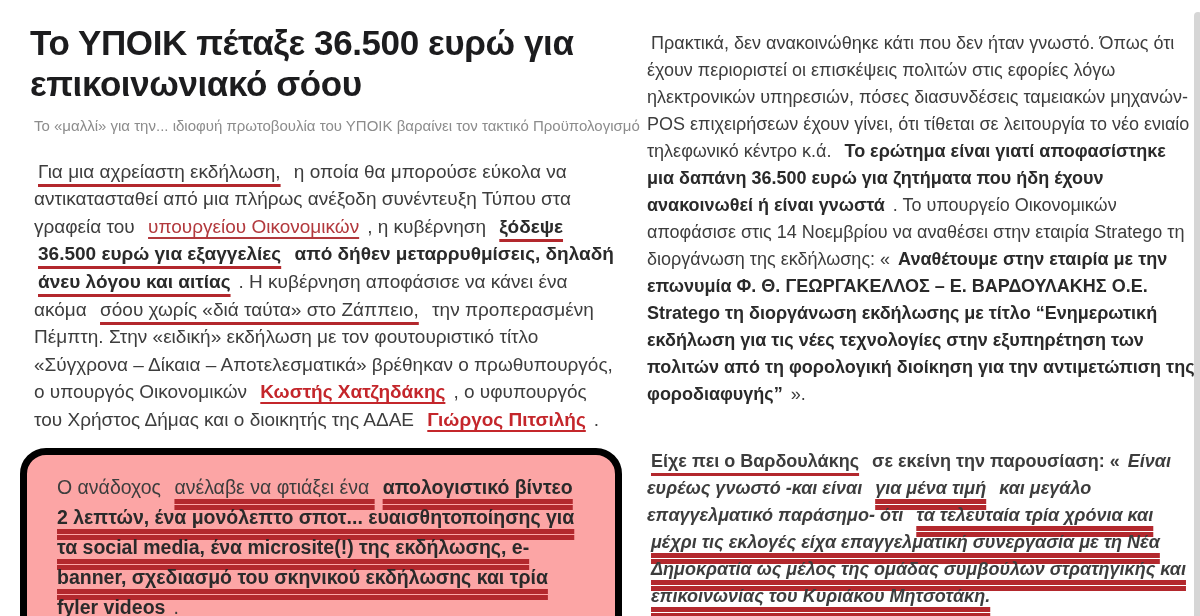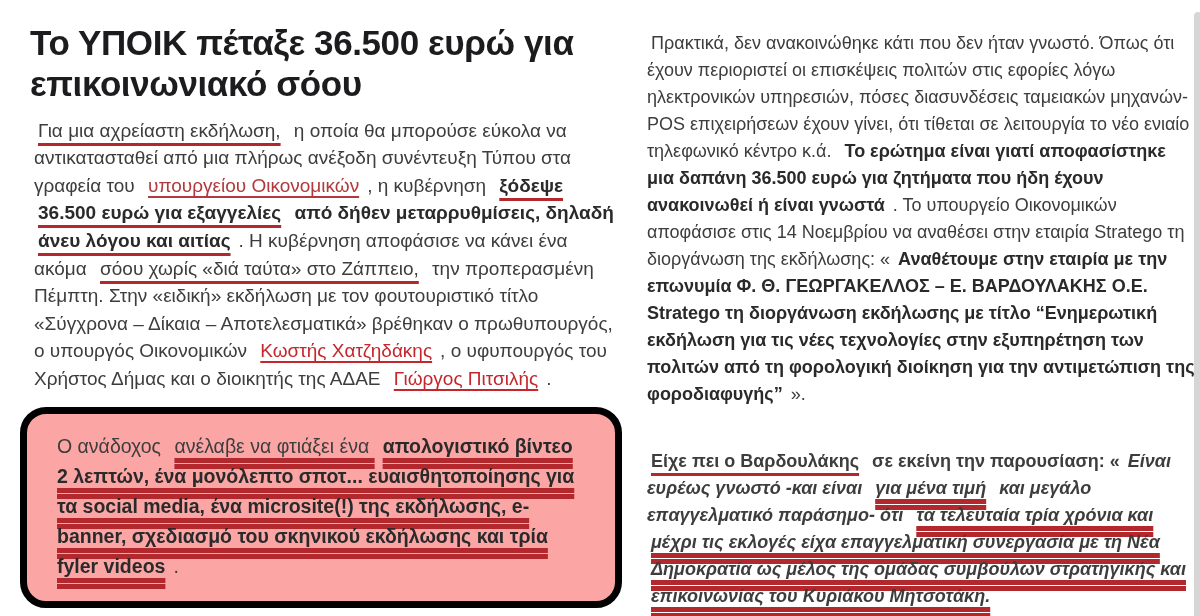--- a/index.html
+++ b/index.html
@@ -59,38 +59,39 @@
     -webkit-box-decoration-break:clone;box-decoration-break:clone;
   }
   .link{
     color:var(--link-red);cursor:pointer;
     text-decoration-line:underline;
     text-decoration-color:currentColor;
     text-decoration-thickness:2px;
     text-underline-offset:4px;
   }
   .rb{
-    color:var(--name-red);font-weight:400;cursor:pointer;
+    color:var(--name-red);font-weight:700;cursor:pointer;
     text-decoration-line:underline;
     text-decoration-color:currentColor;
     text-decoration-thickness:2px;
     text-underline-offset:4px;
     text-align:center;
   }
 
   .scrollbar-track{
     position:absolute;right:2px;top:0;width:8px;height:616px;
     background:#d6d6d6;border-radius:4px;
   }
 </style>
 </head>
 <body>
 
 <div class="col-left">
   <h1 class="title">Το ΥΠΟΙΚ πέταξε 36.500 ευρώ για επικοινωνιακό σόου</h1>
+  <div class="subtitle">Το «μαλλί» για την... ιδιοφυή πρωτοβουλία του ΥΠΟΙΚ βαραίνει τον τακτικό Προϋπολογισμό</div>
   <p class="para-left"><span class="u">Για μια αχρείαστη εκδήλωση,</span><span> η οποία θα μπορούσε εύκολα να αντικατασταθεί από μια πλήρως ανέξοδη συνέντευξη Τύπου στα γραφεία του </span><span class="link">υπουργείου Οικονομικών</span><span>, η κυβέρνηση </span><span class="b u">ξόδεψε 36.500 ευρώ για εξαγγελίες</span><span class="b"> από δήθεν μεταρρυθμίσεις, δηλαδή </span><span class="b u">άνευ λόγου και αιτίας</span><span>. Η κυβέρνηση αποφάσισε να κάνει ένα ακόμα </span><span class="u">σόου χωρίς «διά ταύτα» στο Ζάππειο,</span><span> την προπερασμένη Πέμπτη. Στην «ειδική» εκδήλωση με τον φουτουριστικό τίτλο «Σύγχρονα – Δίκαια – Αποτελεσματικά» βρέθηκαν ο πρωθυπουργός, ο υπουργός Οικονομικών </span><span class="rb">Κωστής Χατζηδάκης</span><span>, ο υφυπουργός του Χρήστος Δήμας και ο διοικητής της ΑΔΑΕ </span><span class="rb">Γιώργος Πιτσιλής</span><span>.</span></p>
   <div class="highlight-box">
     <p><span>Ο ανάδοχος </span><span class="u2">ανέλαβε να φτιάξει ένα </span><span class="b u2">απολογιστικό βίντεο 2 λεπτών, ένα μονόλεπτο σποτ... ευαισθητοποίησης για τα social media, ένα microsite(!) της εκδήλωσης, e-banner, σχεδιασμό του σκηνικού εκδήλωσης και τρία fyler videos</span><span>.</span></p>
   </div>
 </div>
 
 <div class="col-right">
   <p class="para-right"><span>Πρακτικά, δεν ανακοινώθηκε κάτι που δεν ήταν γνωστό. Όπως ότι έχουν περιοριστεί οι επισκέψεις πολιτών στις εφορίες λόγω ηλεκτρονικών υπηρεσιών, πόσες διασυνδέσεις ταμειακών μηχανών-POS επιχειρήσεων έχουν γίνει, ότι τίθεται σε λειτουργία το νέο ενιαίο τηλεφωνικό κέντρο κ.ά. </span><span class="b">Το ερώτημα είναι γιατί αποφασίστηκε μια δαπάνη 36.500 ευρώ για ζητήματα που ήδη έχουν ανακοινωθεί ή είναι γνωστά</span><span>. Το υπουργείο Οικονομικών αποφάσισε στις 14 Νοεμβρίου να αναθέσει στην εταιρία Stratego τη διοργάνωση της εκδήλωσης: «</span><span class="b">Αναθέτουμε στην εταιρία με την επωνυμία Φ. Θ. ΓΕΩΡΓΑΚΕΛΛΟΣ – Ε. ΒΑΡΔΟΥΛΑΚΗΣ Ο.Ε. Stratego τη διοργάνωση εκδήλωσης με τίτλο “Ενημερωτική εκδήλωση για τις νέες τεχνολογίες στην εξυπηρέτηση των πολιτών από τη φορολογική διοίκηση για την αντιμετώπιση της φοροδιαφυγής”</span><span>».</span></p>
   <p class="para-right para-right-2"><span class="u">Είχε πει ο Βαρδουλάκης</span><span> σε εκείνη την παρουσίαση: «</span><span class="i">Είναι ευρέως γνωστό -και είναι </span><span class="i u2">για μένα τιμή</span><span class="i"> και μεγάλο επαγγελματικό παράσημο- ότι </span><span class="i u2">τα τελευταία τρία χρόνια και μέχρι τις εκλογές είχα επαγγελματική συνεργασία με τη Νέα Δημοκρατία ως μέλος της ομάδας συμβούλων στρατηγικής και επικοινωνίας του Κυριάκου Μητσοτάκη.</span></p>
 </div>

